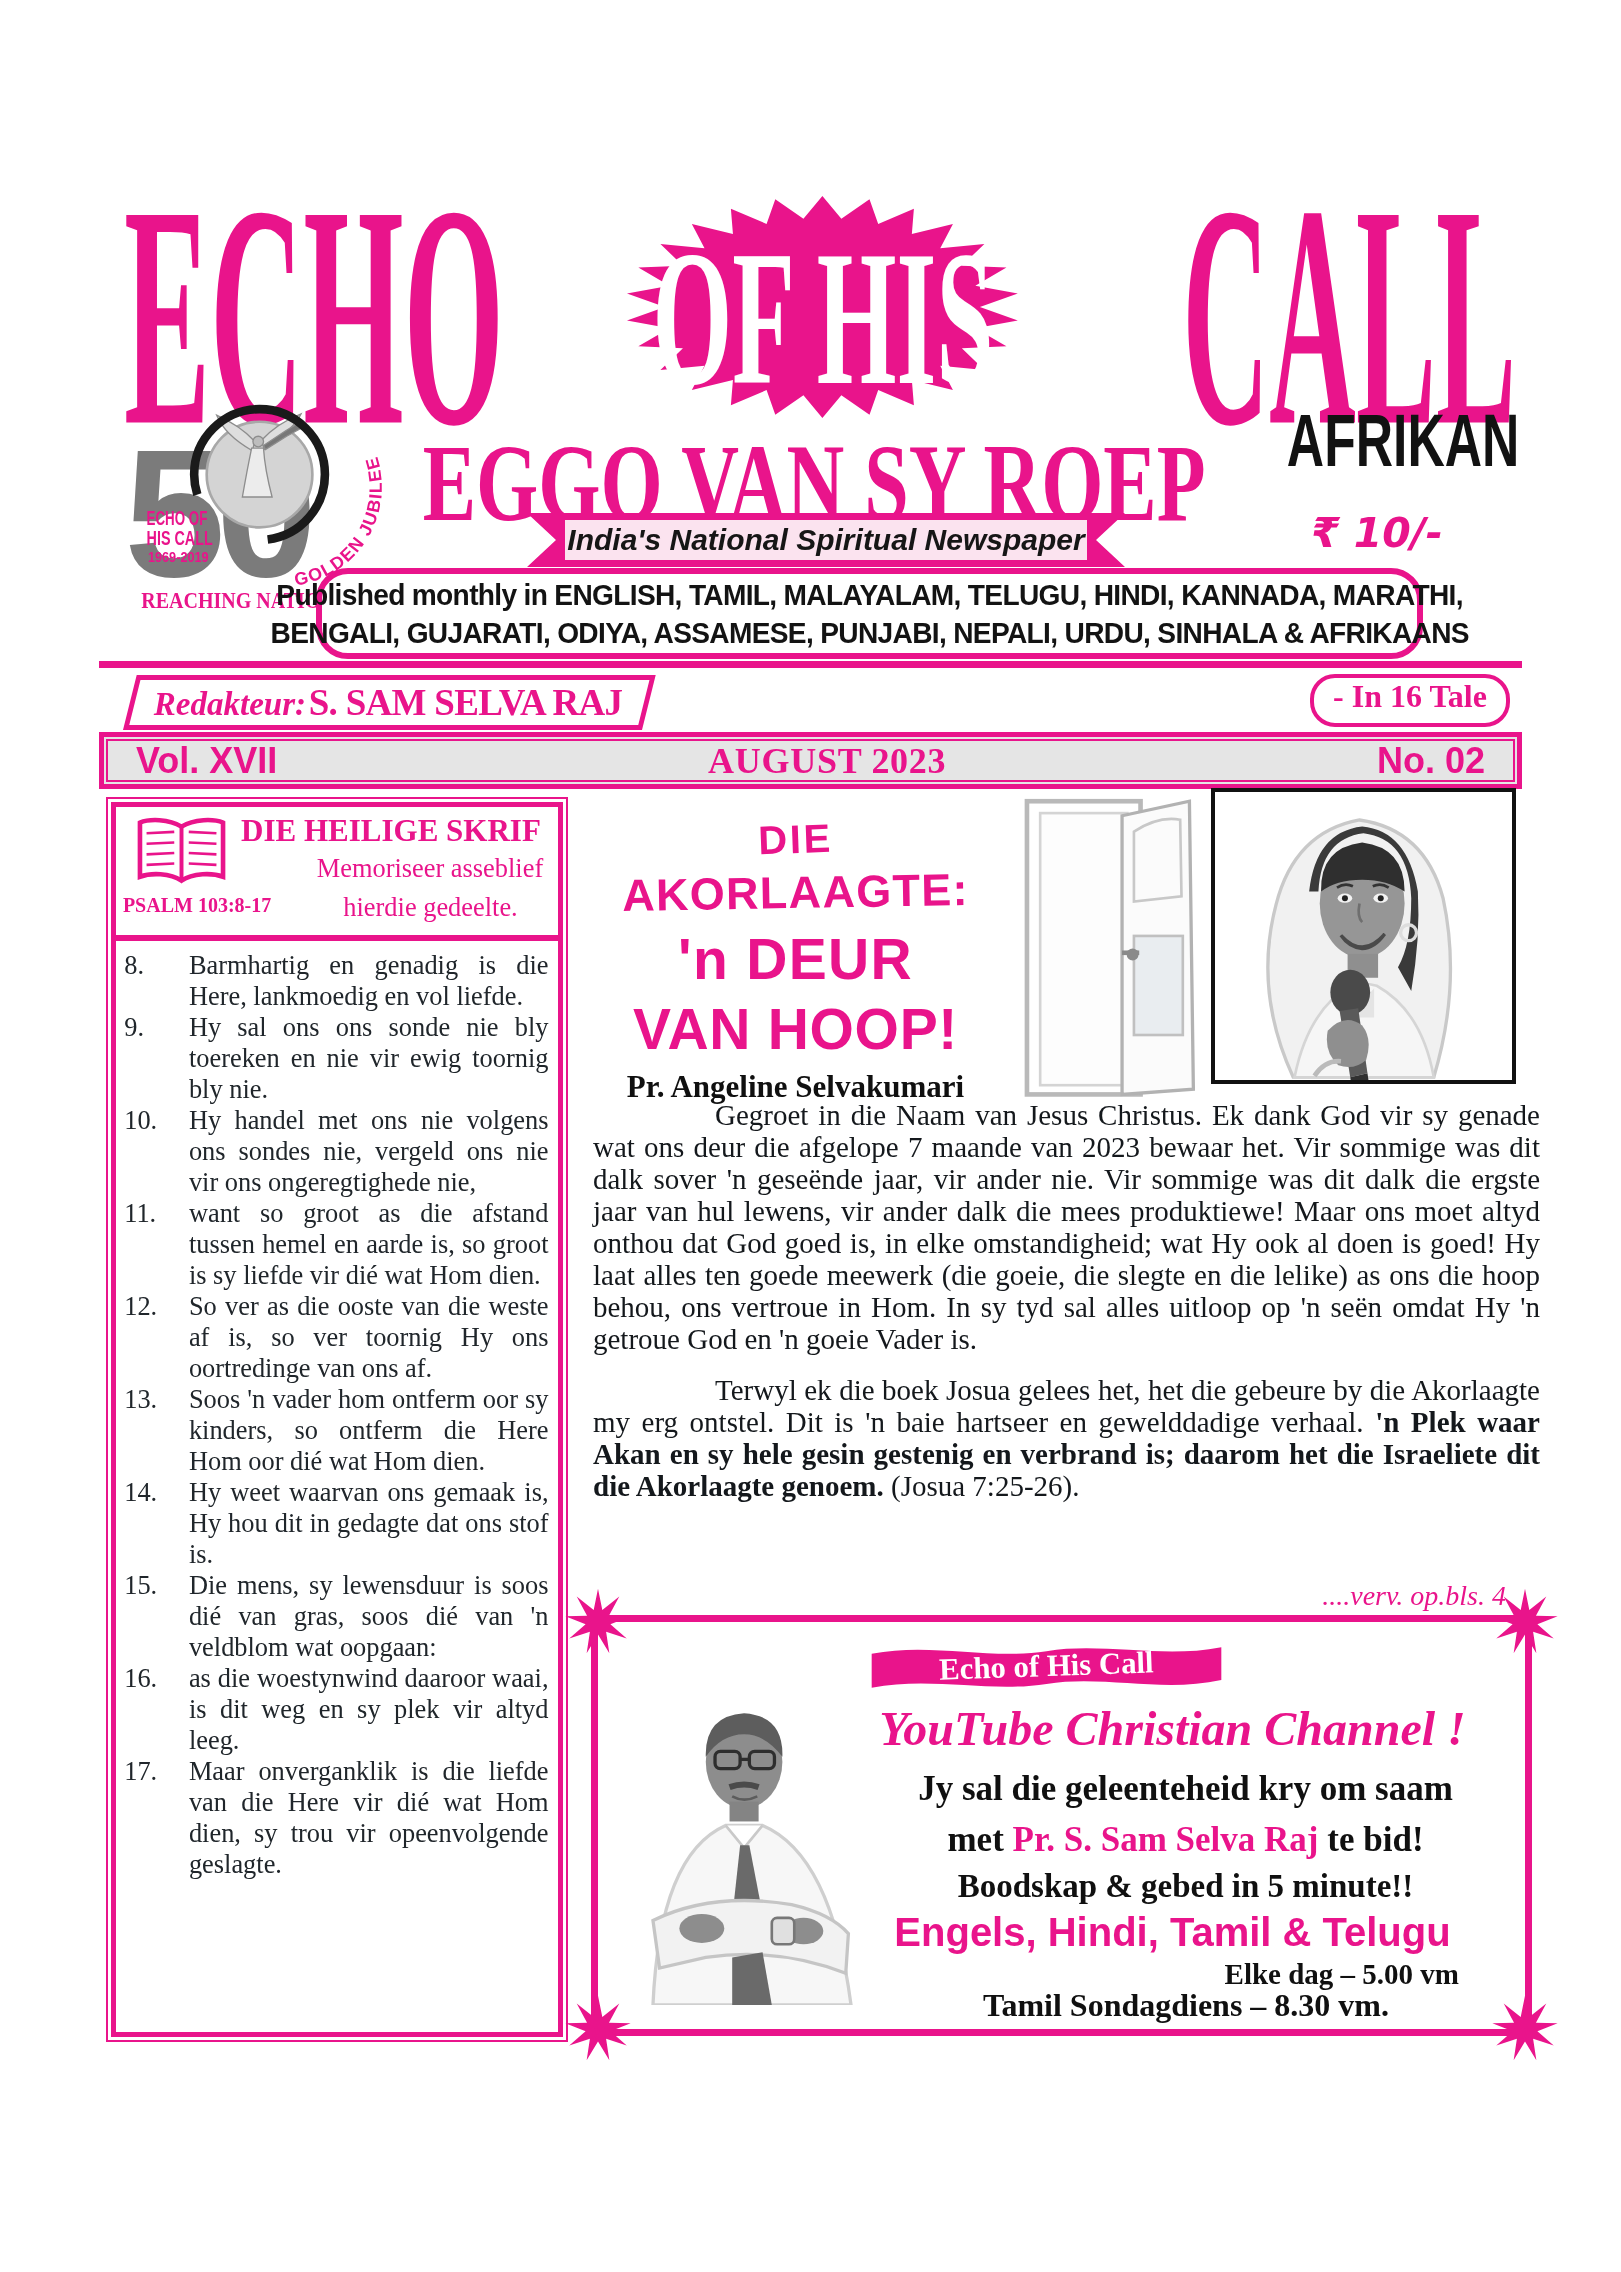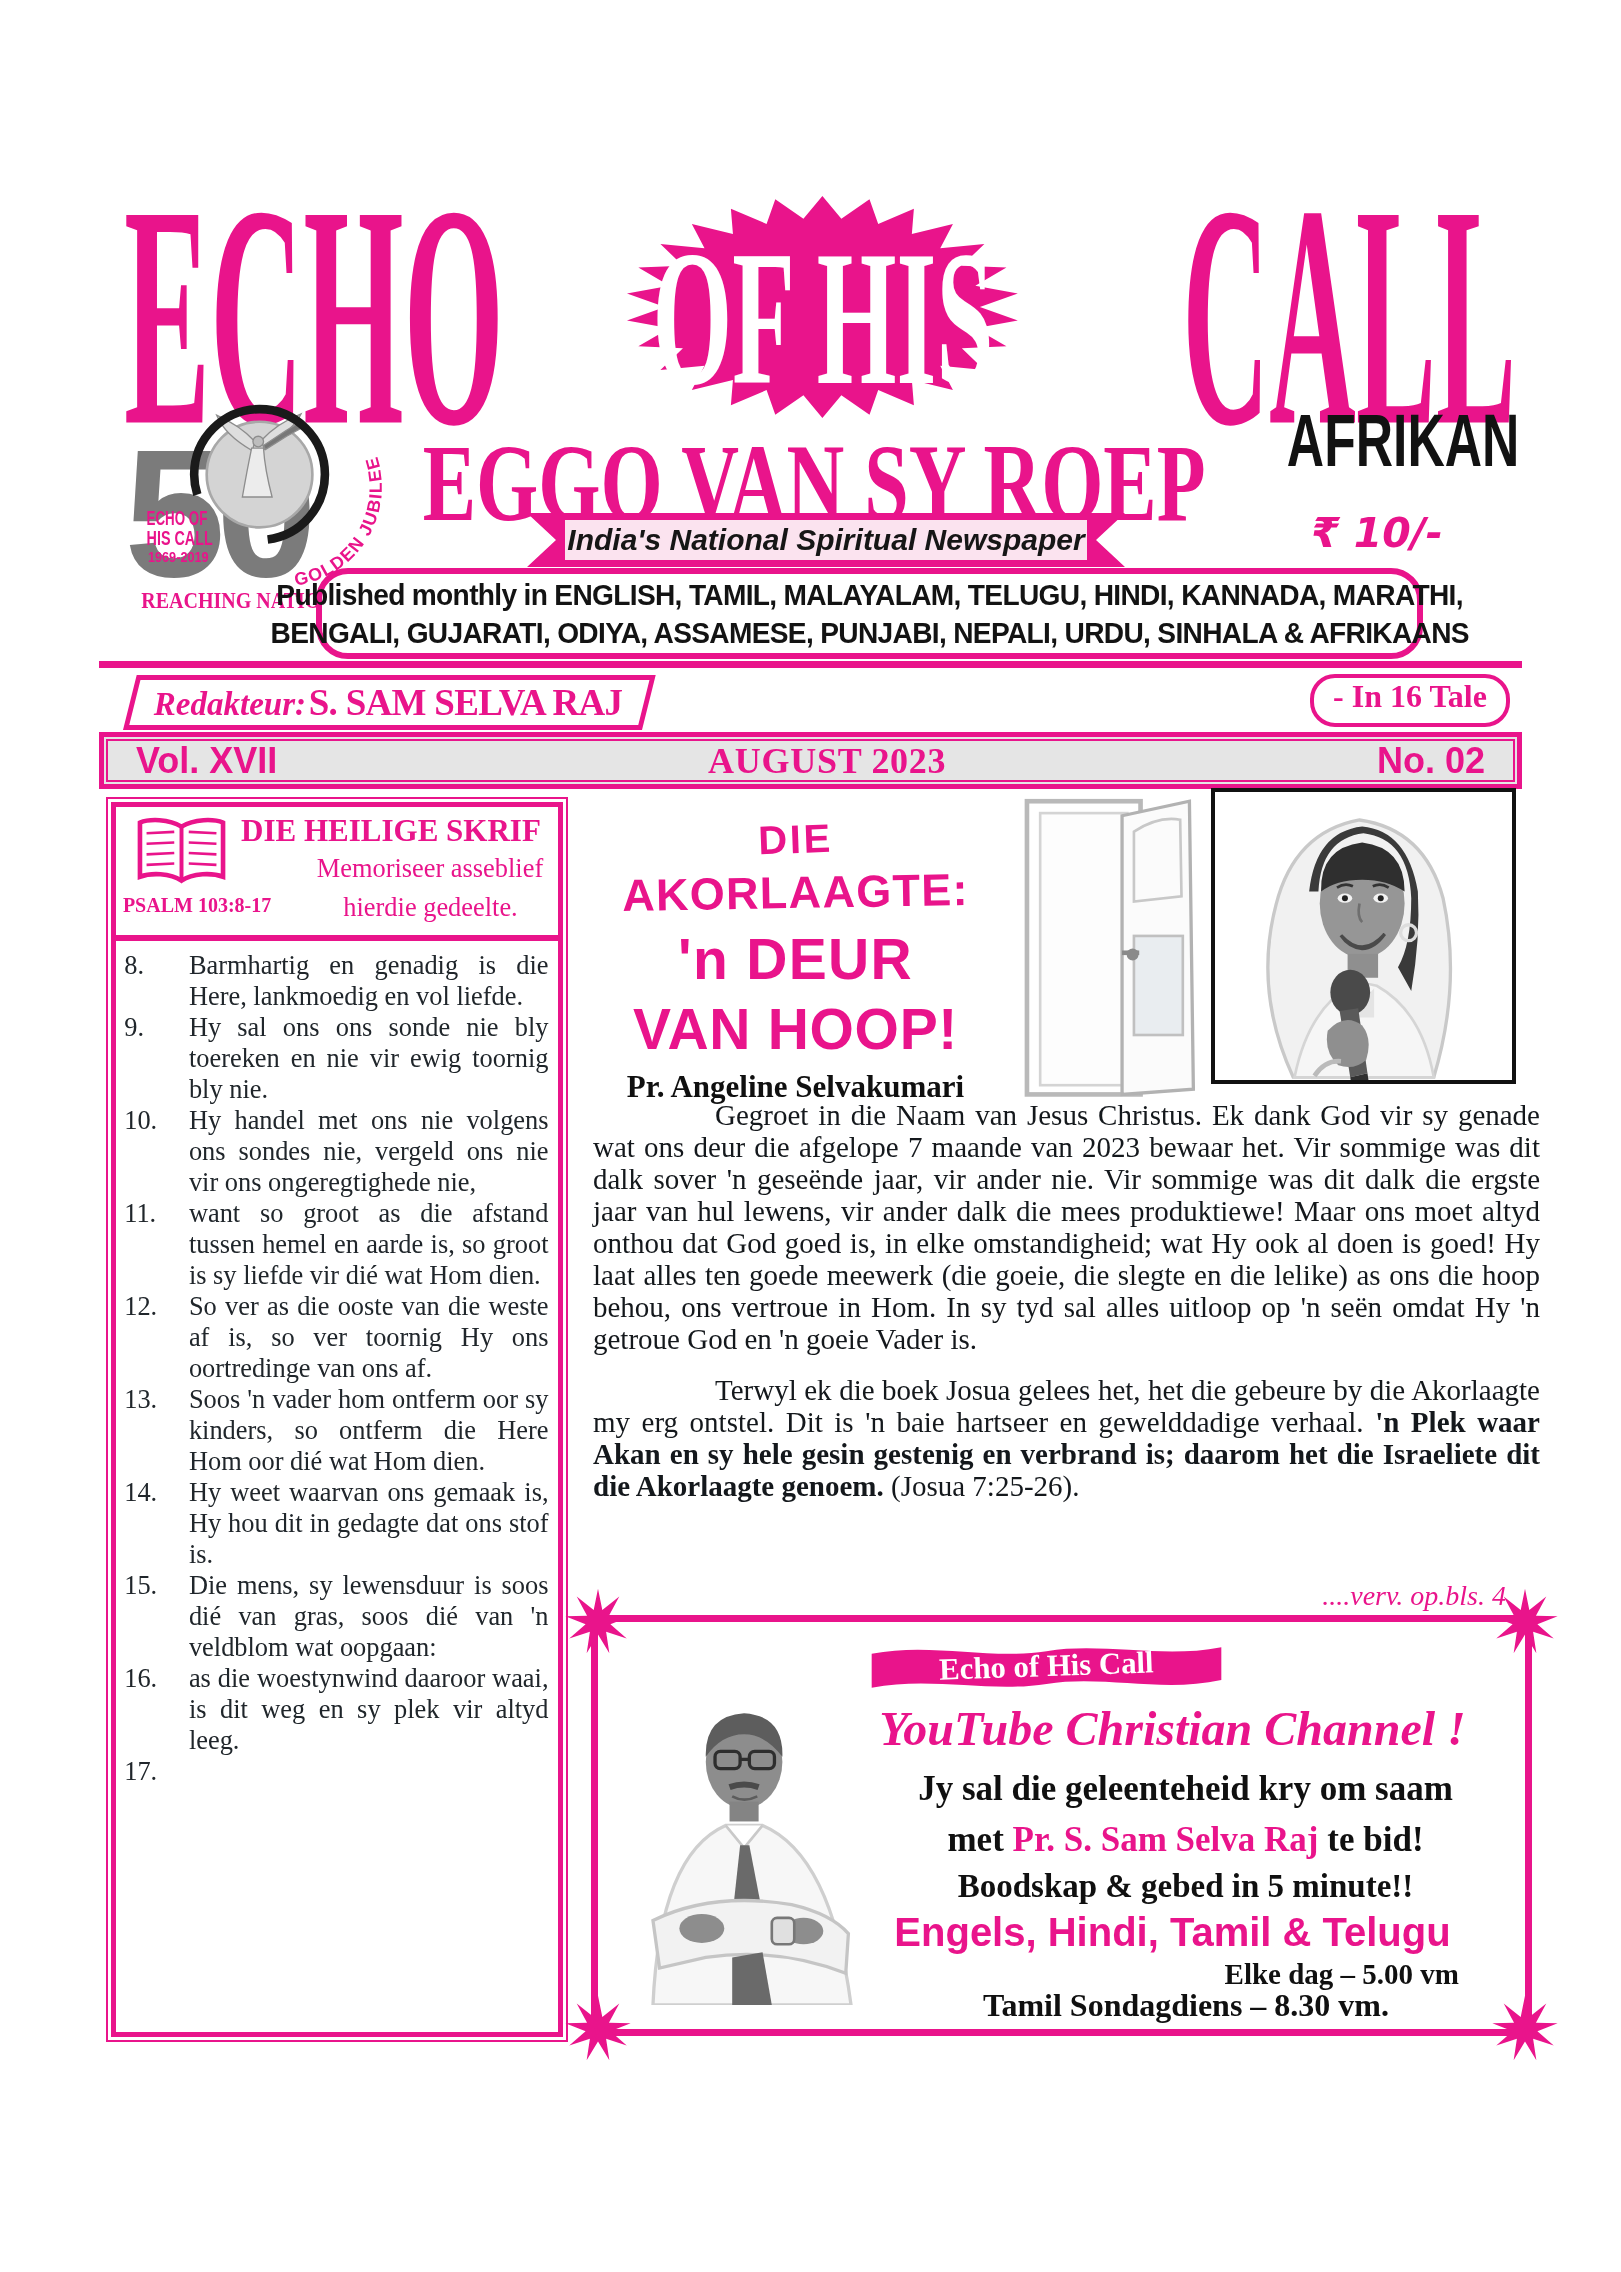--- a/index.html
+++ b/index.html
@@ -232,21 +232,21 @@
           <div class="verse">
           <span class="vnum">14.</span><span class="vtext">Hy weet waarvan ons gemaak is, Hy hou dit in gedagte dat ons stof is.</span>
         </div>
           <div class="verse">
           <span class="vnum">15.</span><span class="vtext">Die mens, sy lewensduur is soos dié van gras, soos dié van 'n veldblom wat oopgaan:</span>
         </div>
           <div class="verse">
           <span class="vnum">16.</span><span class="vtext">as die woestynwind daaroor waai, is dit weg en sy plek vir altyd leeg.</span>
         </div>
           <div class="verse">
-          <span class="vnum">17.</span>
+          <span class="vnum">17.</span><span class="vtext">Maar onverganklik is die liefde van die Here vir dié wat Hom dien, sy trou vir opeenvolgende geslagte.</span>
         </div>
         </div>
     </div>
   </div>
 
   <div class="headline-block">
     <div class="hl1">DIE</div>
     <div class="hl2">AKORLAAGTE:</div>
     <div class="hl3">'n DEUR</div>
     <div class="hl4">VAN HOOP!</div>

